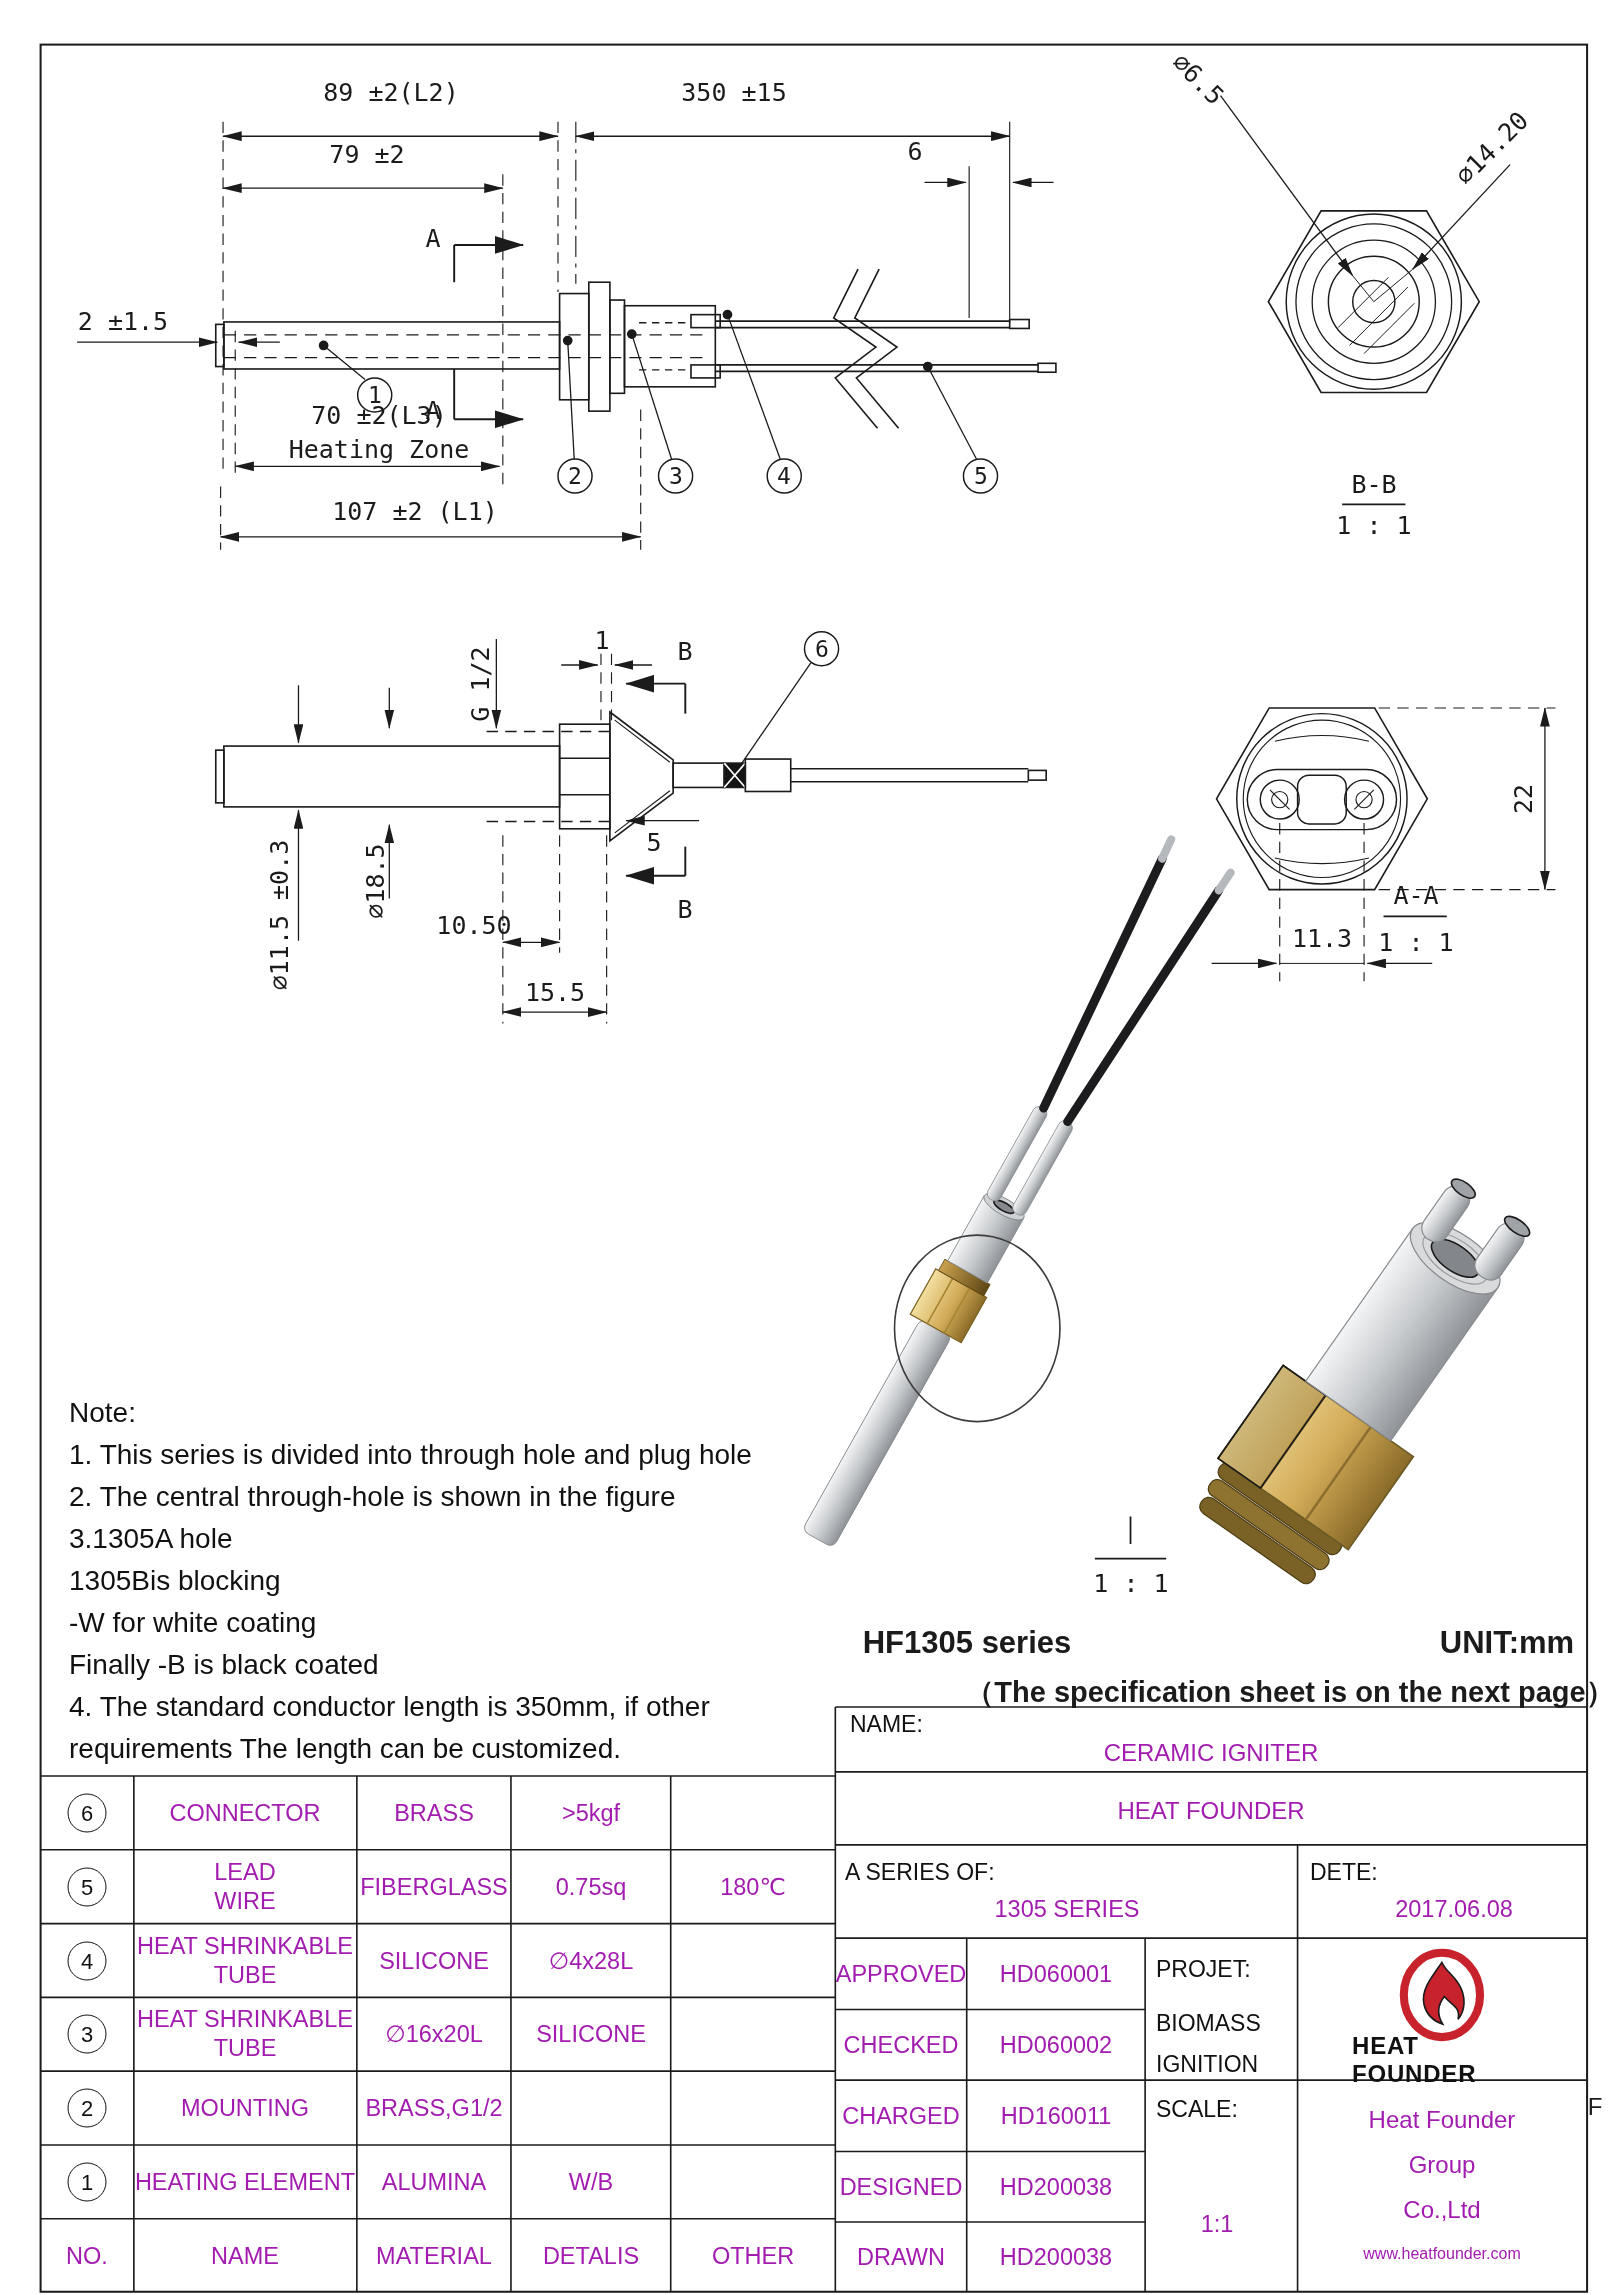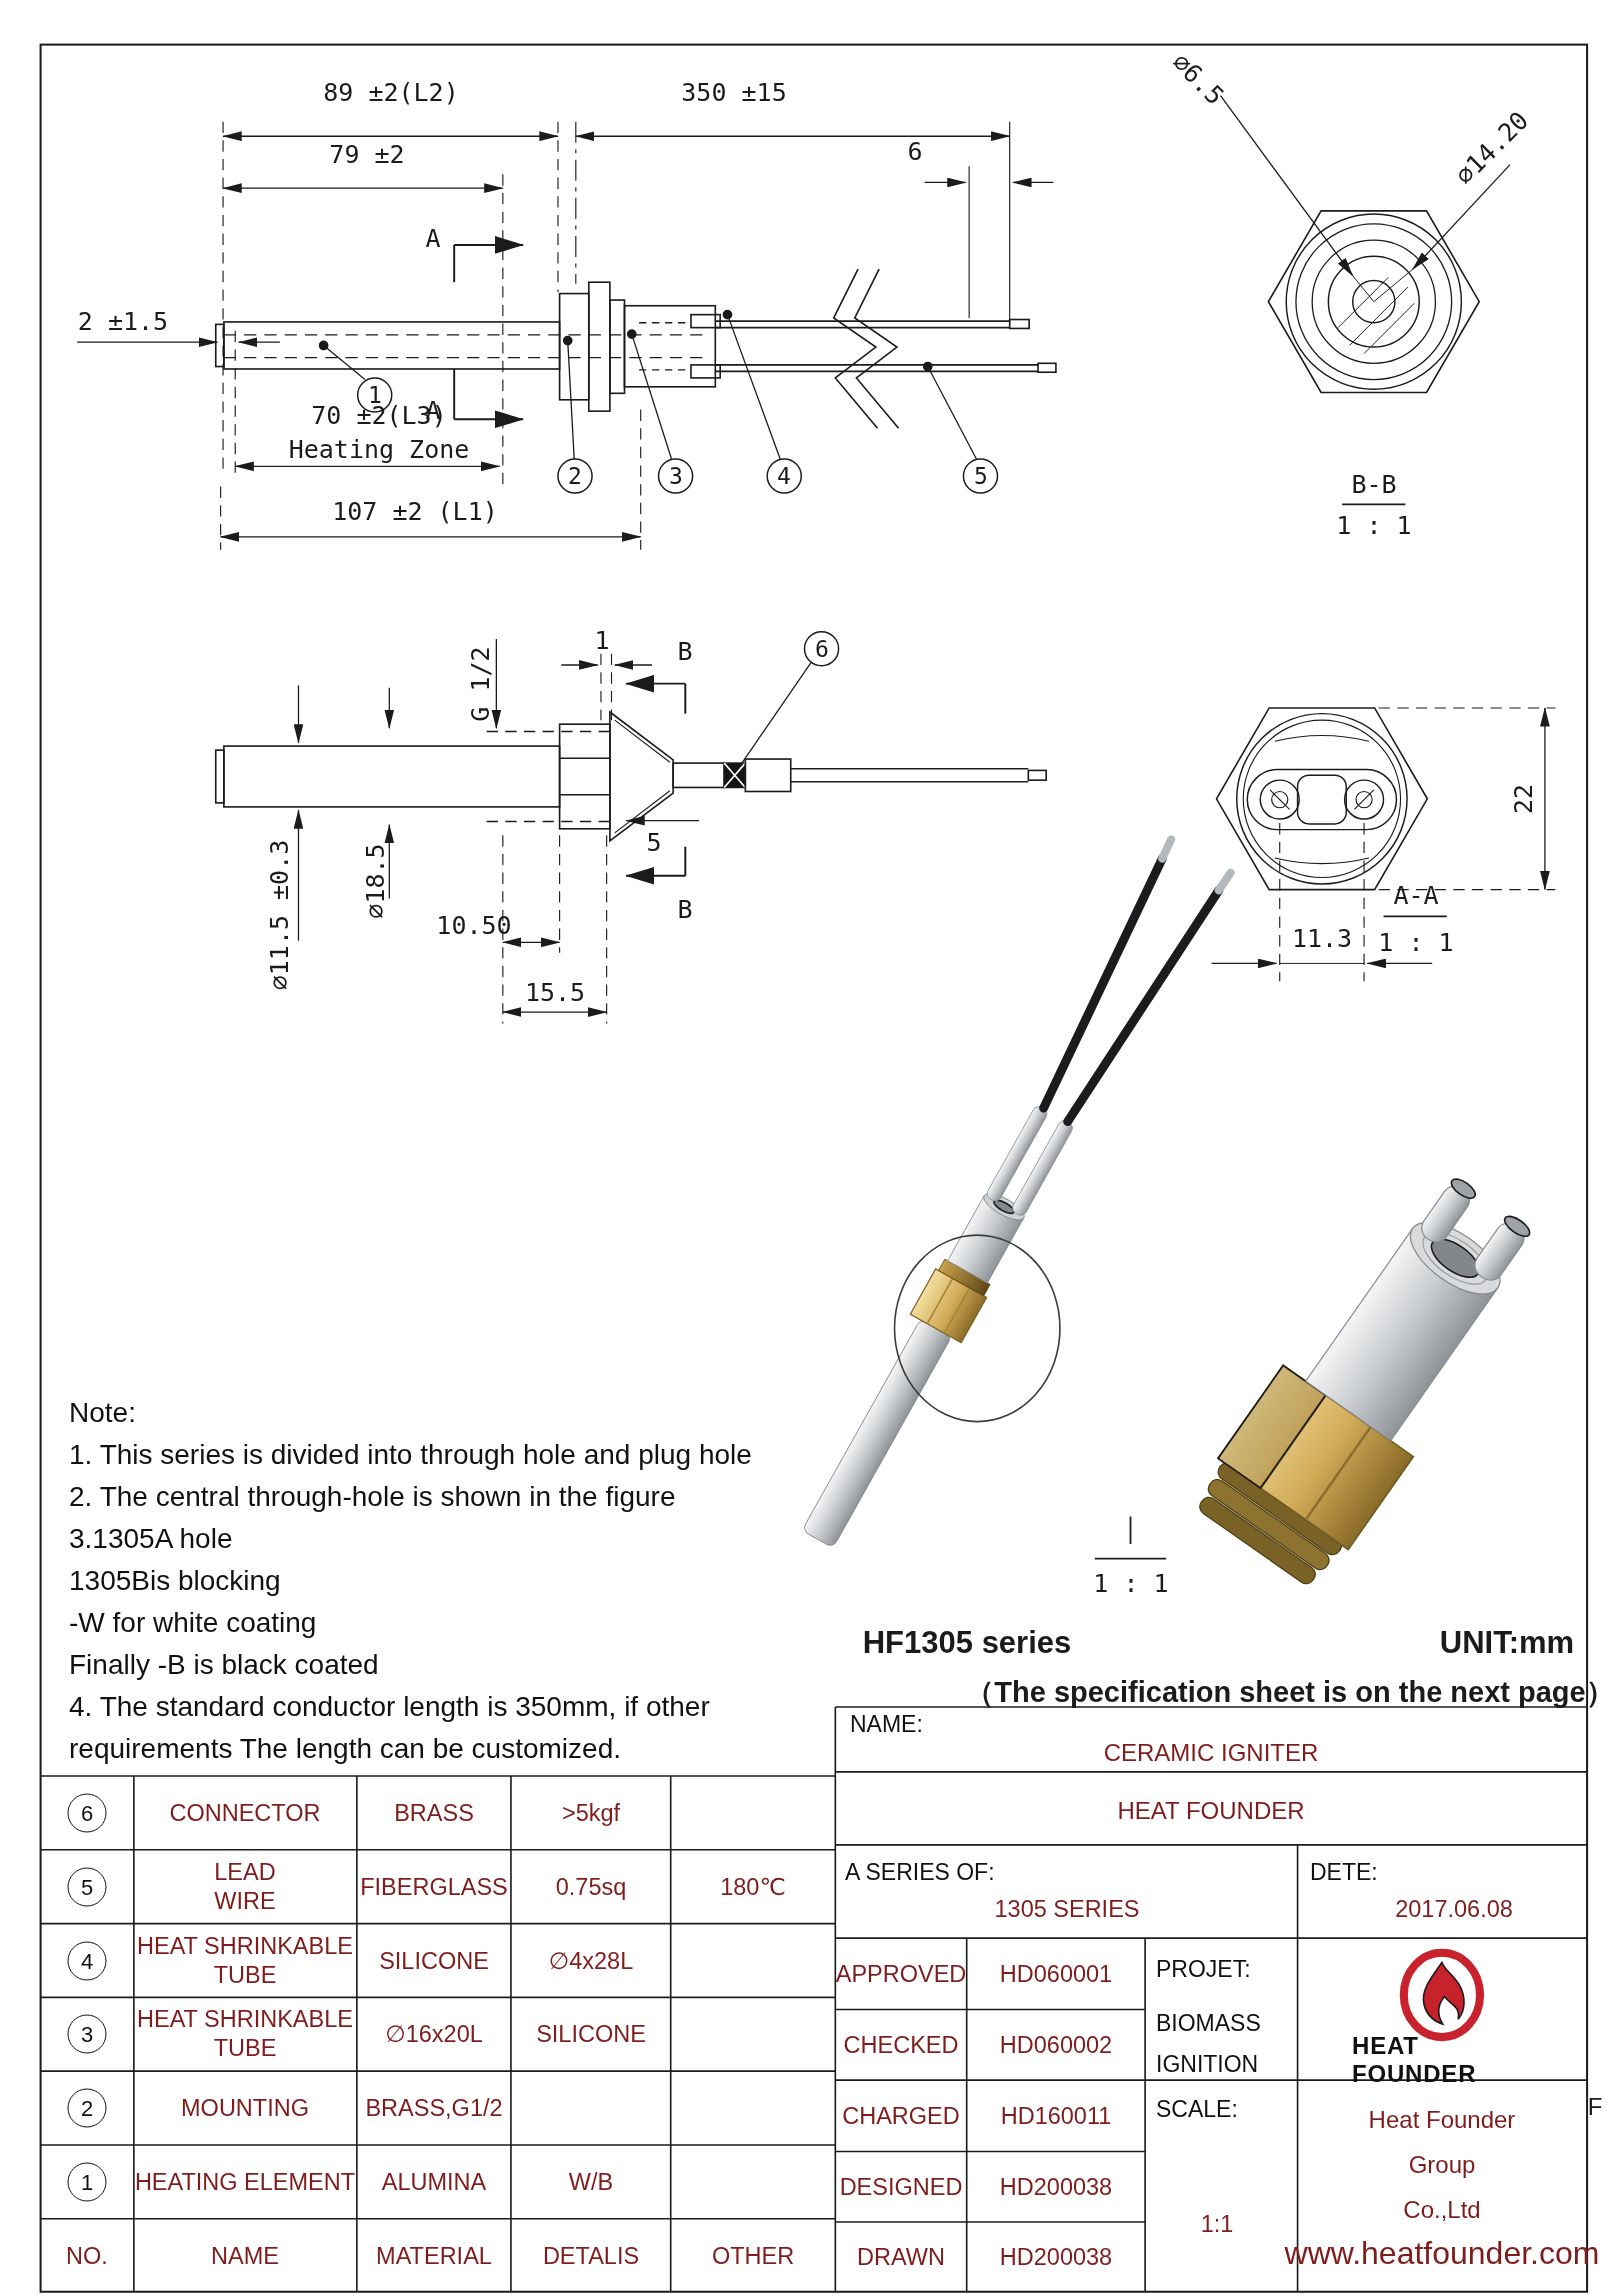--- a/index.html
+++ b/index.html
@@ -11,21 +11,21 @@
        font-family:"DejaVu Sans Mono",monospace;font-size:25px;color:#1b1b1b;white-space:pre;}
   .rot90{transform:translate(-50%,-50%) rotate(-90deg);}
   .rot45{transform:translate(-50%,-50%) rotate(45deg);}
   .rotM45{transform:translate(-50%,-50%) rotate(-45deg);}
   .sans{font-family:"Liberation Sans","DejaVu Sans",sans-serif;}
   .big{font-size:31px;font-weight:bold;}
   .spec{font-size:29px;font-weight:bold;}
   .notes{position:absolute;left:69px;top:1392px;width:746px;
          font-family:"Liberation Sans","DejaVu Sans",sans-serif;font-size:28px;line-height:42px;color:#111;}
   .cell{position:absolute;transform:translate(-50%,-50%);text-align:center;white-space:pre-line;
-        font-family:"Liberation Sans","DejaVu Sans",sans-serif;font-size:23.5px;color:#7f1d1d;line-height:29px;}
+        font-family:"Liberation Sans","DejaVu Sans",sans-serif;font-size:23.5px;color:#a21caf;line-height:29px;}
   .cellL{position:absolute;transform:translateY(-50%);text-align:left;white-space:pre-line;
         font-family:"Liberation Sans","DejaVu Sans",sans-serif;font-size:23px;color:#111;line-height:41px;}
   .cnum{position:absolute;width:37px;height:37px;border:1.6px solid #111;border-radius:50%;
         transform:translate(-50%,-50%);display:flex;align-items:center;justify-content:center;
         font-family:"Liberation Sans",sans-serif;font-size:22px;color:#111;}
   .logoText{position:absolute;transform:translate(-50%,-50%);font-family:"Liberation Sans",sans-serif;
         font-weight:bold;font-size:24px;letter-spacing:0.8px;color:#111;}
 </style>
 </head>
 <body>
@@ -406,16 +406,16 @@
 
 <div class="cellL" style="left:1156px;top:1969px">PROJET:</div>
 <div class="cellL" style="left:1156px;top:2044px">BIOMASS
 IGNITION</div>
 <div class="cellL" style="left:1156px;top:2109px">SCALE:</div>
 <div class="cell" style="left:1217px;top:2224px">1:1</div>
 
 <div class="logoText" style="left:1442px;top:2060px">HEAT FOUNDER</div>
 <div class="cell" style="left:1442px;top:2164px;font-size:24px;line-height:45px">Heat Founder Group
 Co.,Ltd</div>
-<div class="cell" style="left:1442px;top:2253px;font-size:32px">www.heatfounder.com</div>
+<div class="cell" style="left:1442px;top:2253px;font-size:16px">www.heatfounder.com</div>
 
 </div>
 
 
 </body></html>

